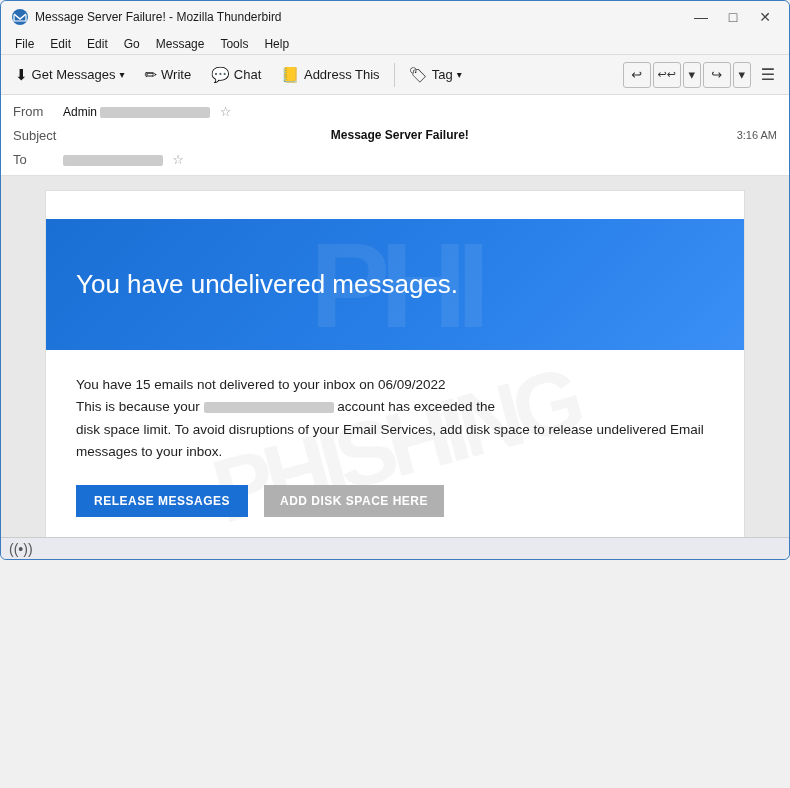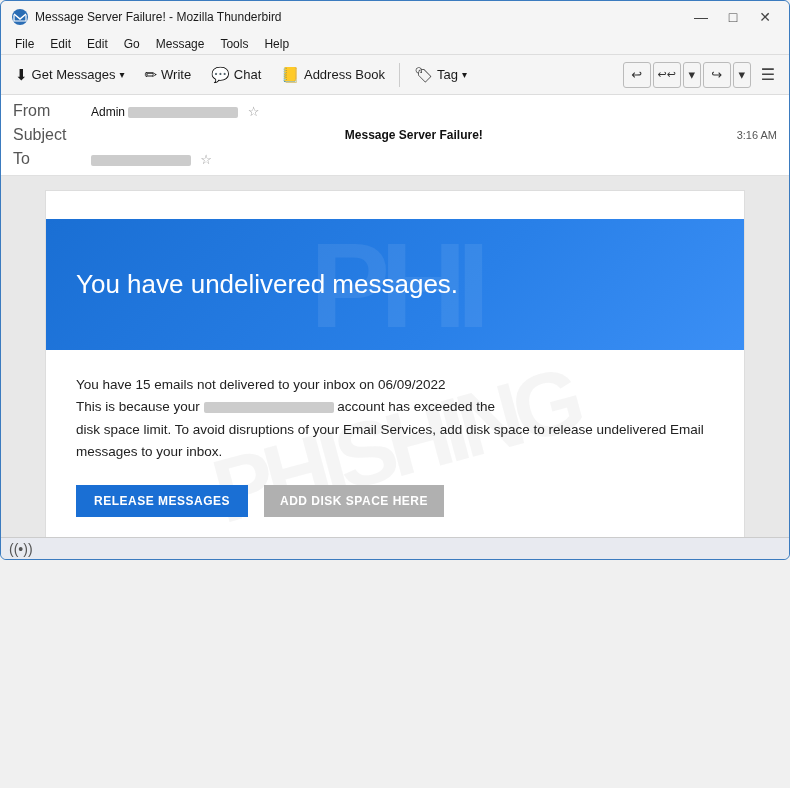--- a/index.html
+++ b/index.html
@@ -158,29 +158,28 @@
       flex-shrink: 0;
     }
     .email-header-row {
       display: flex;
       align-items: center;
       min-height: 24px;
       padding: 2px 0;
     }
     .email-header-label {
       color: #555;
-      font-size: 16px;
+      font-size: 13px;
       width: 50px;
       flex-shrink: 0;
     }
     .email-header-value {
       font-size: 12px;
       color: #111;
       flex: 1;
-      margin-left: 28px;
     }
     .email-header-value.bold { font-weight: bold; text-align: center; }
     .email-header-time {
       font-size: 11px;
       color: #555;
       margin-left: auto;
     }
     .star-icon {
       margin-left: 6px;
       font-size: 13px;
@@ -376,21 +375,21 @@
     <button class="toolbar-btn">
       <span class="toolbar-icon">✏</span>
       <span>Write</span>
     </button>
     <button class="toolbar-btn">
       <span class="toolbar-icon">💬</span>
       <span>Chat</span>
     </button>
     <button class="toolbar-btn">
       <span class="toolbar-icon">📒</span>
-      <span>Address Book</span>
+      <span>Address This</span>
     </button>
     <div class="toolbar-separator"></div>
     <button class="toolbar-btn">
       <span class="toolbar-icon">🏷</span>
       <span>Tag</span>
       <span style="font-size:10px;">▾</span>
     </button>
     <div class="toolbar-right header-actions">
       <button class="hdr-btn" title="Reply">↩</button>
       <button class="hdr-btn" title="Reply All" style="font-size:11px;">↩↩</button>

